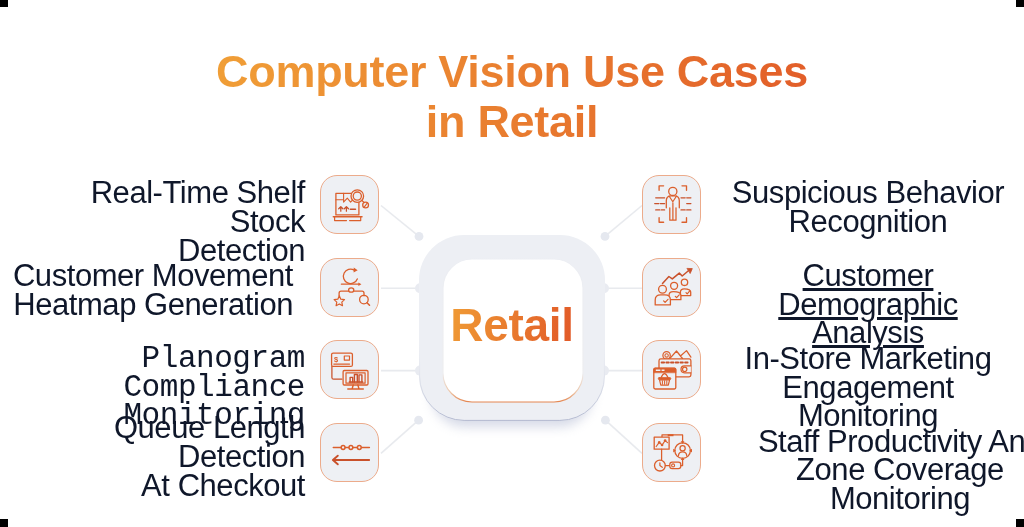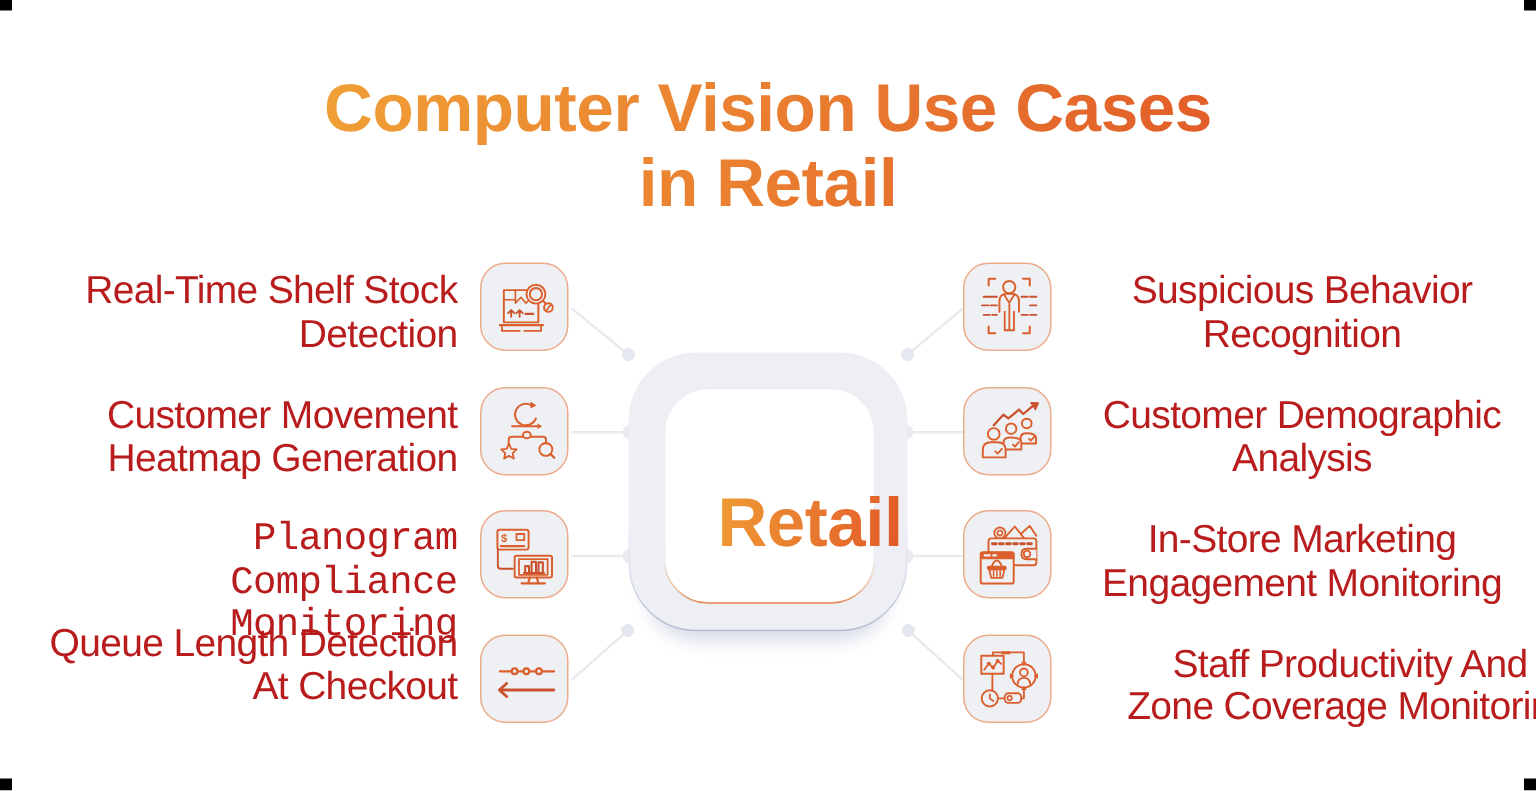--- a/index.html
+++ b/index.html
@@ -3,30 +3,30 @@
 <meta charset="utf-8">
 <style>
   html,body{margin:0;padding:0;}
   body{width:1024px;height:527px;position:relative;overflow:hidden;background:#ffffff;
        font-family:"Liberation Sans", sans-serif;}
   .corner{position:absolute;background:#000;}
   .title{position:absolute;left:0;top:47px;width:1024px;text-align:center;
          font-weight:bold;font-size:45px;line-height:50px;letter-spacing:-0.3px;
          background:linear-gradient(107deg,#F3AB39 10%,#DF5026 90%);
          -webkit-background-clip:text;background-clip:text;color:transparent;}
-  .label{position:absolute;color:#b91c1c;font-size:26px;line-height:28.8px;letter-spacing:-0.45px;}
+  .label{position:absolute;color:#0f172a;font-size:31px;line-height:28.8px;letter-spacing:-0.45px;}
   .lab-l{text-align:right;}
   .lab-r{text-align:center;}
   .ibox{position:absolute;width:57.1px;height:57.1px;border:1.7px solid #ECAB8B;
         border-radius:17px;background:#EEF0F4;}
   .ibox svg{position:absolute;left:0;top:0;}
-  .retail{position:absolute;left:419px;top:323px;width:186px;text-align:center;
+  .retail{position:absolute;left:419px;top:300px;width:186px;text-align:center;
           font-weight:bold;font-size:46px;line-height:50px;letter-spacing:-0.3px;
           background:linear-gradient(100deg,#F2A637 5%,#DF4E26 95%);
-          -webkit-background-clip:text;background-clip:text;color:transparent;margin-left:28px;}
+          -webkit-background-clip:text;background-clip:text;color:transparent;}
 </style>
 </head>
 <body>
   <div class="corner" style="left:0;top:0;width:8px;height:7px;"></div>
   <div class="corner" style="left:1016px;top:0;width:8px;height:7px;"></div>
   <div class="corner" style="left:0;top:519px;width:8px;height:8px;"></div>
   <div class="corner" style="left:1016px;top:519px;width:8px;height:8px;"></div>
 
   <div class="title">Computer Vision Use Cases<br>in Retail</div>
 
@@ -71,25 +71,25 @@
     </g>
     <rect x="431" y="352" width="162" height="75" rx="34" fill="#A6AECB" opacity="0.45" filter="url(#softBlur)"></rect>
     <rect x="419" y="235" width="186" height="186" rx="45" fill="#EDEFF4"></rect>
     <rect x="419.6" y="235.6" width="184.8" height="184.8" rx="44.5" fill="none" stroke="url(#outerStroke)" stroke-width="1"></rect>
     <rect x="443" y="259" width="140" height="143" rx="29" fill="#FFFFFF" stroke="url(#innerStroke)" stroke-width="1.15"></rect>
   </svg>
 
   <div class="retail">Retail</div>
 
   <div class="label lab-l" style="left:20px;top:179px;width:285px;">Real-Time Shelf Stock<br>Detection</div>
-  <div class="label lab-l" style="left:20px;top:261.9px;width:285px;">Customer Movement<br>Heatmap Generation</div>
+  <div class="label lab-l" style="left:8px;top:261.9px;width:285px;">Customer Movement<br>Heatmap Generation</div>
   <div class="label lab-l" style="left:20px;top:344.8px;width:285px;font-family:Liberation Mono, monospace;">Planogram Compliance<br>Monitoring</div>
   <div class="label lab-l" style="left:20px;top:414px;width:285px;">Queue Length Detection<br>At Checkout</div>
   <div class="label lab-r" style="left:718px;top:179px;width:300px;">Suspicious Behavior<br>Recognition</div>
-  <div class="label lab-r" style="left:718px;top:261.9px;width:300px;">Customer Demographic<br>Analysis</div>
+  <div class="label lab-r" style="left:718px;top:261.9px;width:300px;text-decoration:underline;">Customer Demographic<br>Analysis</div>
   <div class="label lab-r" style="left:718px;top:344.8px;width:300px;">In-Store Marketing<br>Engagement Monitoring</div>
   <div class="label lab-r" style="left:750px;top:427.7px;width:300px;">Staff Productivity And<br>Zone Coverage Monitoring</div>
 
   <div class="ibox" id="ib1" style="left:320px;top:175px;">
     <svg width="57.5" height="57.5" viewBox="0 0 57.5 57.5" xmlns="http://www.w3.org/2000/svg" fill="none" stroke="#DB5F2C" stroke-width="1.3" stroke-linecap="round" stroke-linejoin="round">
 <rect x="14.9" y="17.4" width="23" height="21.5"></rect>
 <path d="M14.9,23.8 H22.6" stroke-width="1.1"></path>
 <path d="M22.6,17.4 V26.1 M22.6,26.1 L26.3,22.2 L29.6,26.2 L31.9,23.7" stroke-width="1.1"></path>
 <path d="M12.3,40.8 H41" stroke-width="1.45"></path>
 <path d="M13.6,41 V44.6 H25.5 M28.6,44.6 H39.7 V41" stroke-width="1.2"></path>

